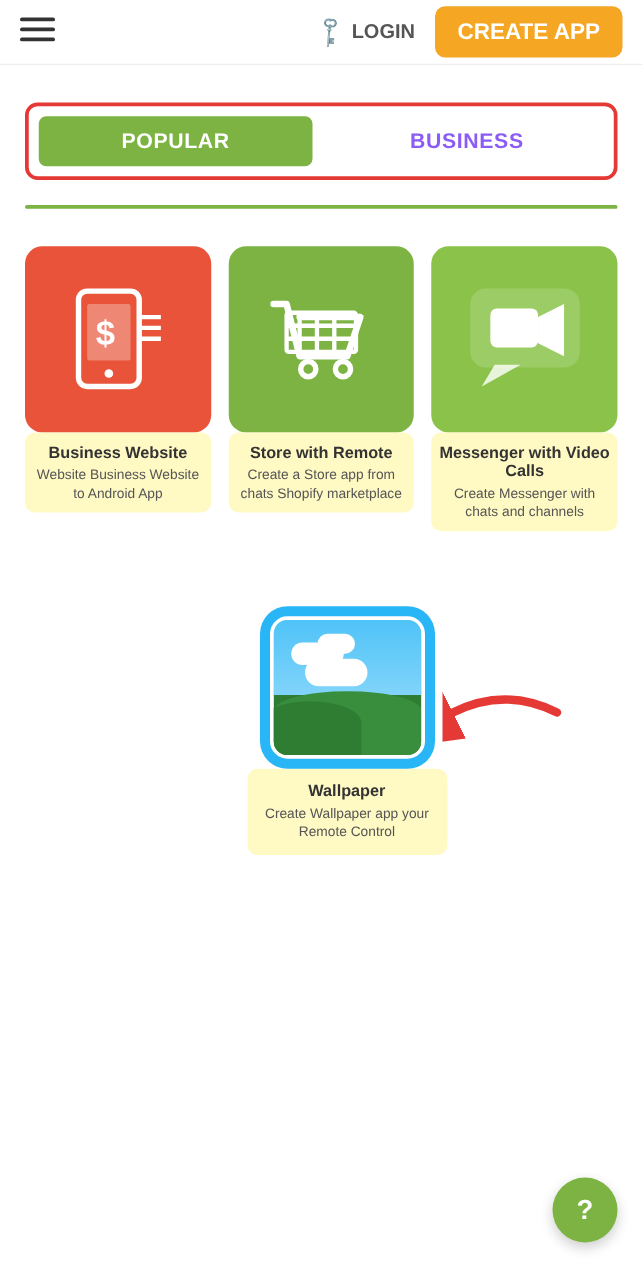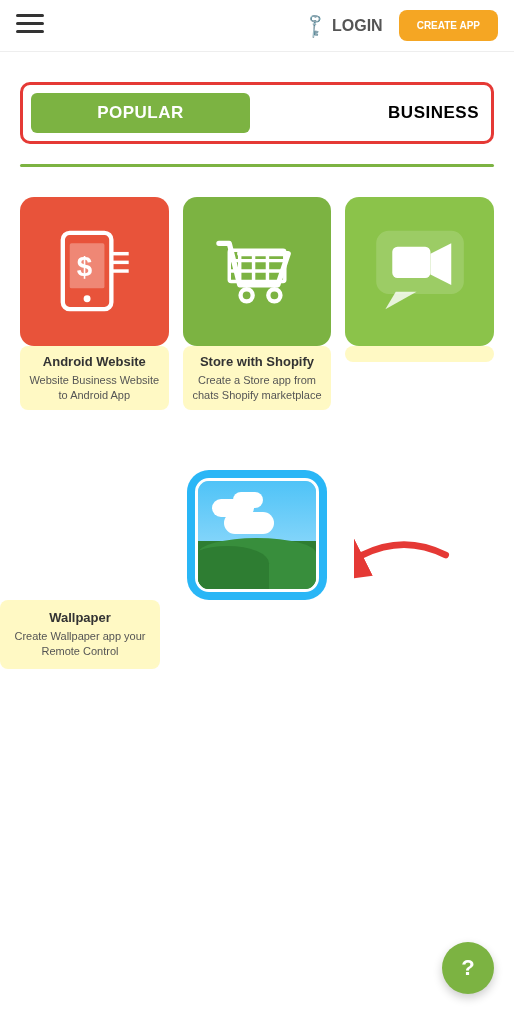--- a/index.html
+++ b/index.html
@@ -52,21 +52,21 @@
     .key-icon {
       font-size: 18px;
       transform: rotate(-45deg);
       display: inline-block;
       color: #aaa;
     }
     .create-app-btn {
       background: #f5a623;
       color: #fff;
       font-weight: bold;
-      font-size: 10px;
+      font-size: 18px;
       border: none;
       border-radius: 8px;
       padding: 10px 18px;
       cursor: pointer;
     }
 
     
     .tab-section {
       margin: 30px 20px 20px 20px;
       border: 3px solid #e53935;
@@ -85,23 +85,22 @@
       font-weight: bold;
       border-radius: 6px;
       cursor: pointer;
       letter-spacing: 0.5px;
     }
     .tab.active {
       background: #7cb342;
       color: #fff;
     }
     .tab.inactive {
-      color: #000000;
+      color: #8b5cf6;
       background: transparent;
-      text-align: right;
     }
 
     
     .tab-underline {
       height: 3px;
       background: #7cb342;
       margin: 0 20px;
       border-radius: 2px;
     }
 
@@ -155,24 +154,25 @@
     
     .icon-svg {
       width: 70%;
       height: 70%;
     }
 
     
     .bottom-section {
       display: flex;
       flex-direction: column;
-      align-items: flex-start;
+      align-items: center;
       margin-top: 40px;
       margin-bottom: 40px;
       position: relative;
+      margin-left: 41px;
     }
 
     .wallpaper-icon-wrap {
       width: 140px;
       height: 130px;
       border-radius: 22px;
       background: #29b6f6;
       display: flex;
       align-items: center;
       justify-content: center;
@@ -265,58 +265,60 @@
         <circle cx="26" cy="46" r="2" fill="white"></circle>
 
         <text x="20" y="33" font-size="16" fill="white" font-weight="bold">$</text>
 
         <line x1="40" y1="20" x2="50" y2="20" stroke="white" stroke-width="2"></line>
         <line x1="40" y1="25" x2="50" y2="25" stroke="white" stroke-width="2"></line>
         <line x1="40" y1="30" x2="50" y2="30" stroke="white" stroke-width="2"></line>
       </svg>
     </div>
     <div class="card-info">
-      <div class="card-title">Android Website</div>
+      <div class="card-title">Business Website</div>
       <div class="card-desc">Website Business Website to Android App</div>
     </div>
   </div>
 
   <div class="app-card">
     <div class="card-icon green">
       <svg class="icon-svg" viewBox="0 0 60 60" fill="none" xmlns="http://www.w3.org/2000/svg">
         <path d="M8 14h6l6 24h22l6-18H20" stroke="white" stroke-width="3" stroke-linecap="round" stroke-linejoin="round" fill="none"></path>
         <rect x="14" y="18" width="32" height="18" rx="1" stroke="white" stroke-width="2" fill="none"></rect>
         <line x1="20" y1="18" x2="20" y2="36" stroke="white" stroke-width="2"></line>
         <line x1="28" y1="18" x2="28" y2="36" stroke="white" stroke-width="2"></line>
         <line x1="36" y1="18" x2="36" y2="36" stroke="white" stroke-width="2"></line>
         <line x1="14" y1="24" x2="46" y2="24" stroke="white" stroke-width="2"></line>
         <line x1="14" y1="30" x2="46" y2="30" stroke="white" stroke-width="2"></line>
         <circle cx="24" cy="44" r="3.5" stroke="white" stroke-width="2.5" fill="none"></circle>
         <circle cx="40" cy="44" r="3.5" stroke="white" stroke-width="2.5" fill="none"></circle>
       </svg>
     </div>
     <div class="card-info">
-      <div class="card-title">Store with Shopify</div>
+      <div class="card-title">Store with Remote</div>
       <div class="card-desc">Create a Store app from chats Shopify marketplace</div>
     </div>
   </div>
 
   <div class="app-card">
     <div class="card-icon green-dark">
       <svg class="icon-svg" viewBox="0 0 60 60" fill="none" xmlns="http://www.w3.org/2000/svg">
 
         <rect x="6" y="8" width="48" height="34" rx="6" fill="white" opacity="0.15" stroke="white" stroke-width="2.5"></rect>
 
         <rect x="14" y="16" width="22" height="18" rx="3" fill="white"></rect>
         <polygon points="36,20 48,14 48,38 36,32" fill="white"></polygon>
 
         <path d="M16 42 L10 52 L28 42" fill="white" opacity="0.8"></path>
       </svg>
     </div>
     <div class="card-info">
+      <div class="card-title">Messenger with Video Calls</div>
+      <div class="card-desc">Create Messenger with chats and channels</div>
     </div>
   </div>
 
 </div>
 
 <div class="bottom-section">
 
   <div style="position:relative; display:flex; align-items:center; justify-content:center; width:100%;">
     <div class="wallpaper-icon-wrap">
       <div class="wallpaper-scene">

